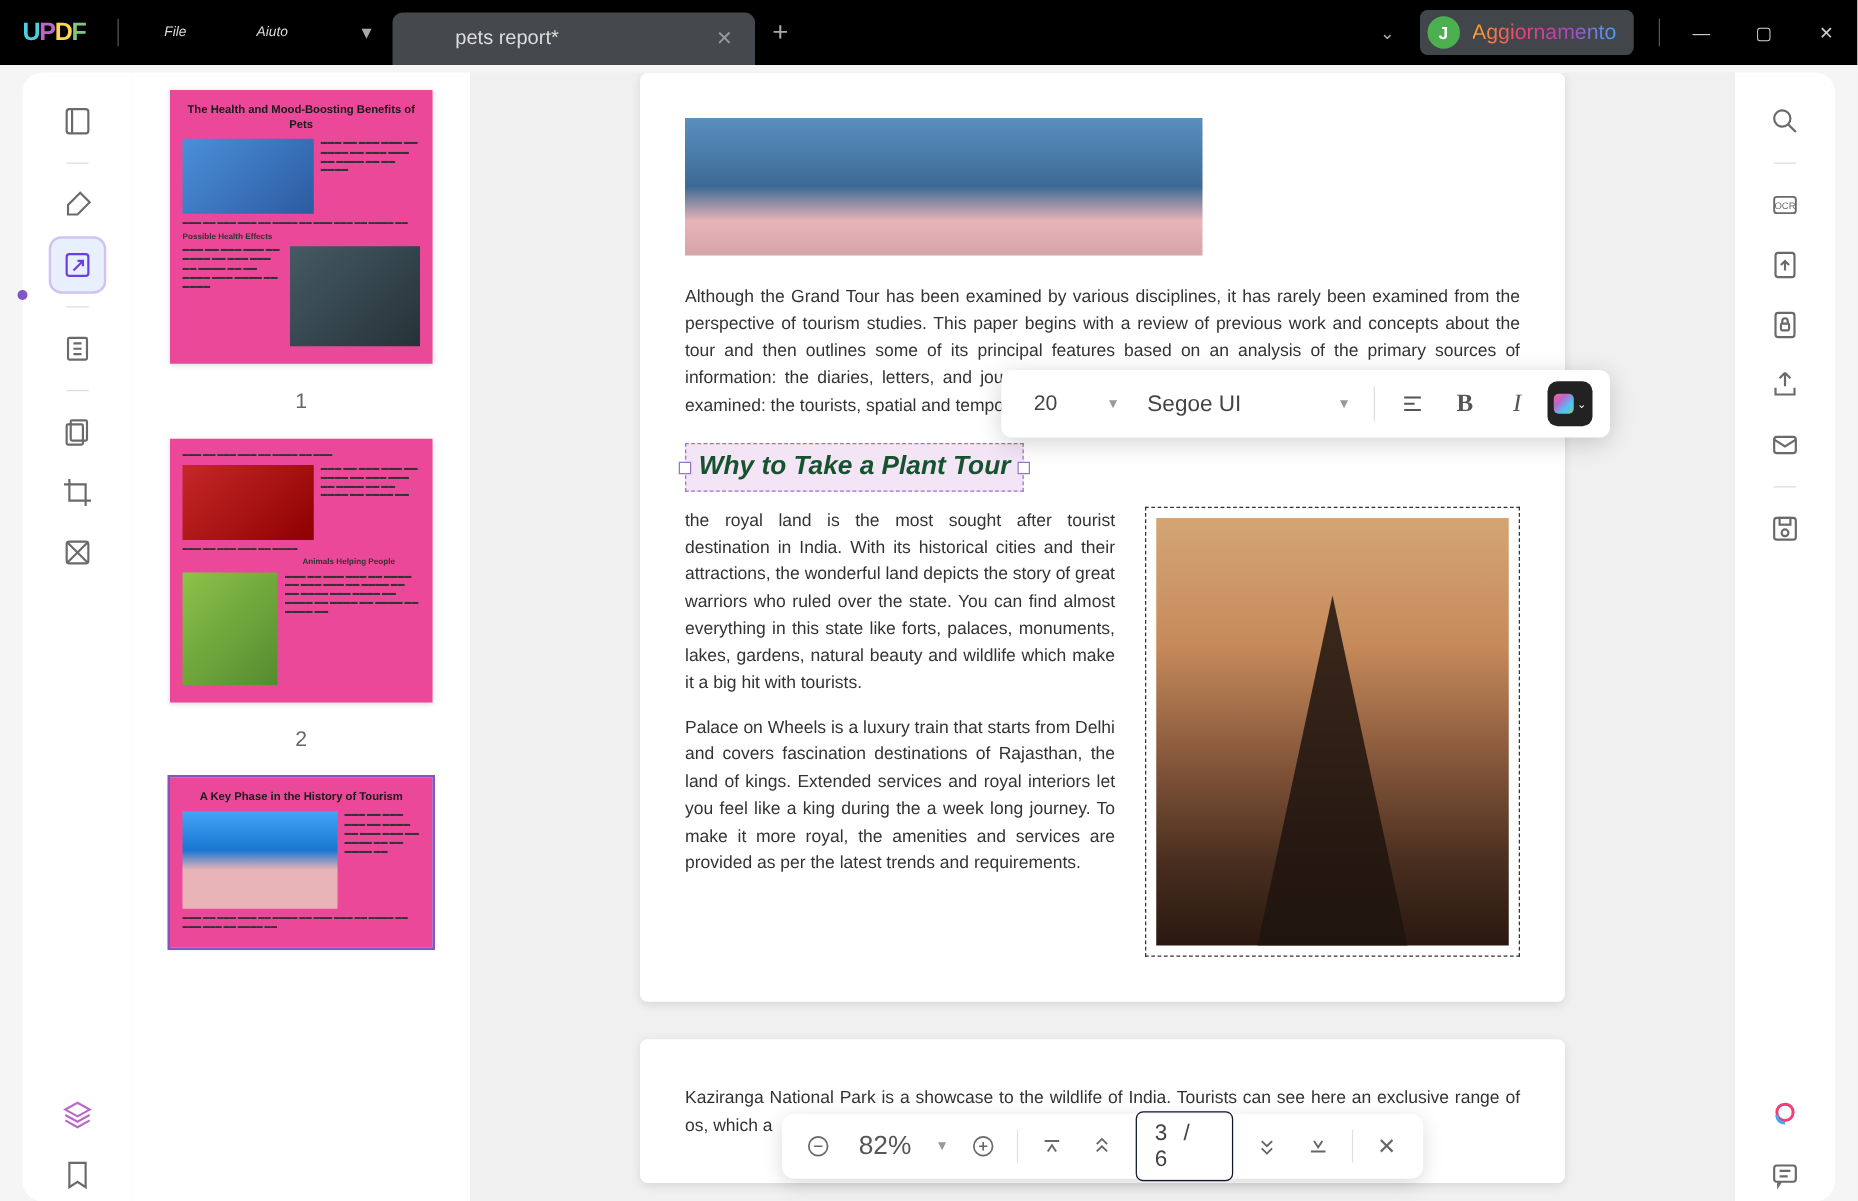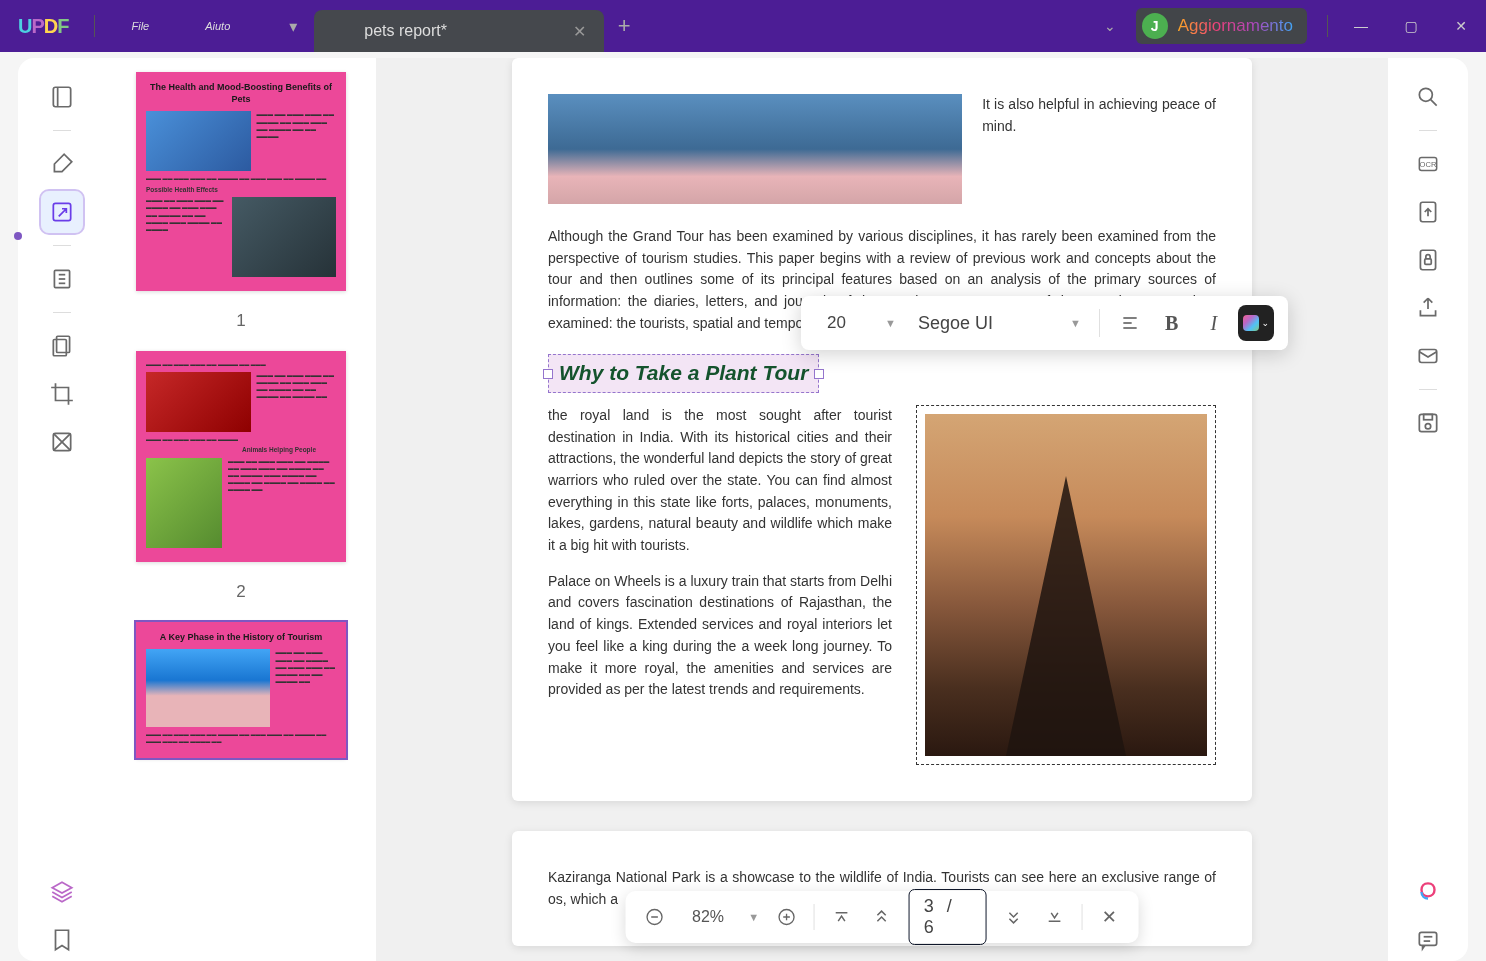--- a/index.html
+++ b/index.html
@@ -1,19 +1,19 @@
 <!DOCTYPE html>
 <html><head>
 <meta charset="utf-8">
 <style>
 * { margin: 0; padding: 0; box-sizing: border-box; }
 body { font-family: "Segoe UI", Arial, sans-serif; background: #f5f5f5; overflow: hidden; width: 1486px; height: 961px; }
 
 
-.titlebar { height: 52px; background: #4c1d95; display: flex; align-items: center; color: #ccc; }
+.titlebar { height: 52px; background: #000000; display: flex; align-items: center; color: #ccc; }
 .logo { padding: 0 18px; font-weight: 800; font-size: 20px; letter-spacing: -1px; }
 .logo .u { color: #4dd0e1; }
 .logo .p { color: #ba68c8; }
 .logo .d { color: #ffd54f; }
 .logo .f { color: #81c784; }
 .divider-v { width: 1px; height: 22px; background: #555; margin: 0 8px; }
 .menu-item { padding: 0 28px; font-size: 11px; color: #ddd; cursor: pointer; font-style: italic; }
 .tab-area { display: flex; align-items: center; margin-left: 20px; }
 .tab-dd { width: 30px; height: 30px; display: flex; align-items: center; justify-content: center; color: #aaa; }
 .tab { background: #45484d; height: 42px; border-radius: 8px 8px 0 0; display: flex; align-items: center; padding: 0 18px 0 50px; color: #ddd; font-size: 16px; margin-left: 6px; position: relative; top: 5px; width: 290px; justify-content: space-between; }
@@ -83,21 +83,21 @@
 .ft-btn svg { width: 20px; height: 20px; }
 .ft-btn.bold { font-weight: 800; font-size: 20px; font-family: Georgia, serif; }
 .ft-btn.italic { font-style: italic; font-size: 20px; font-family: Georgia, serif; }
 .ft-color { width: 36px; height: 36px; background: #222; border-radius: 8px; display: flex; align-items: center; justify-content: center; cursor: pointer; }
 .ft-color .inner { width: 16px; height: 16px; background: linear-gradient(135deg, #f06292, #ba68c8, #4fc3f7, #81c784); border-radius: 4px; }
 
 
 .zoom-bar { position: absolute; left: 50%; transform: translateX(-50%); bottom: 18px; background: #fff; border-radius: 10px; box-shadow: 0 4px 16px rgba(0,0,0,0.15); height: 52px; display: flex; align-items: center; padding: 0 16px; gap: 14px; z-index: 10; }
 .zb-btn { width: 30px; height: 30px; display: flex; align-items: center; justify-content: center; color: #666; cursor: pointer; font-size: 18px; }
 .zb-btn svg { width: 20px; height: 20px; }
-.zb-zoom { font-size: 16px; color: #555; width: 60px; text-align: center; }
+.zb-zoom { font-size: 21px; color: #555; width: 60px; text-align: center; }
 .zb-dd { color: #999; font-size: 11px; }
 .zb-sep { width: 1px; height: 26px; background: #e0e0e0; }
 .zb-page { font-size: 18px; color: #444; border: 1px solid #0f172a; border-radius: 6px; padding: 6px 14px; letter-spacing: 4px; }
 
 .right-rail { width: 80px; background: #fff; border-radius: 0 16px 16px 0; margin: 6px 18px 0 0; display: flex; flex-direction: column; align-items: center; padding-top: 18px; gap: 6px; }
 
 .small-purple-dot { position: absolute; left: 14px; top: 232px; width: 8px; height: 8px; background: #7e57c2; border-radius: 50%; }
 </style>
 </head>
 <body>
@@ -257,21 +257,20 @@
       <div class="ft-color">
           <div class="inner"></div>
           <span style="color:#fff;font-size:9px;margin-left:3px">⌄</span>
         </div>
     </div>
 
     <div class="doc-scroll">
       <div class="page">
         <div class="page-flex">
           <div class="page-img car"></div>
-          <div class="page-side-text">It is also helpful in achieving peace of mind.</div>
         </div>
         <p>Although the Grand Tour has been examined by various disciplines, it has rarely been examined from the perspective of tourism studies. This paper begins with a review of previous work and concepts about the tour and then outlines some of its principal features based on an analysis of the primary sources of information: the diaries, letters, and journals of the travelers. Four aspects of the Grand Tour are then examined: the tourists, spatial and temporal aspects of the tour, and the gradual</p>
         <div class="page-heading-selected">
           <span class="page-heading-text">Why to Take a Plant Tour</span>
         </div>
         <div class="page-columns">
           <div class="page-col-text">
             <p>the royal land is the most sought after tourist destination in India. With its historical cities and their attractions, the wonderful land depicts the story of great warriors who ruled over the state. You can find almost everything in this state like forts, palaces, monuments, lakes, gardens, natural beauty and wildlife which make it a big hit with tourists.</p>
             <p>Palace on Wheels is a luxury train that starts from Delhi and covers fascination destinations of Rajasthan, the land of kings. Extended services and royal interiors let you feel like a king during the a week long journey. To make it more royal, the amenities and services are provided as per the latest trends and requirements.</p>
           </div>

